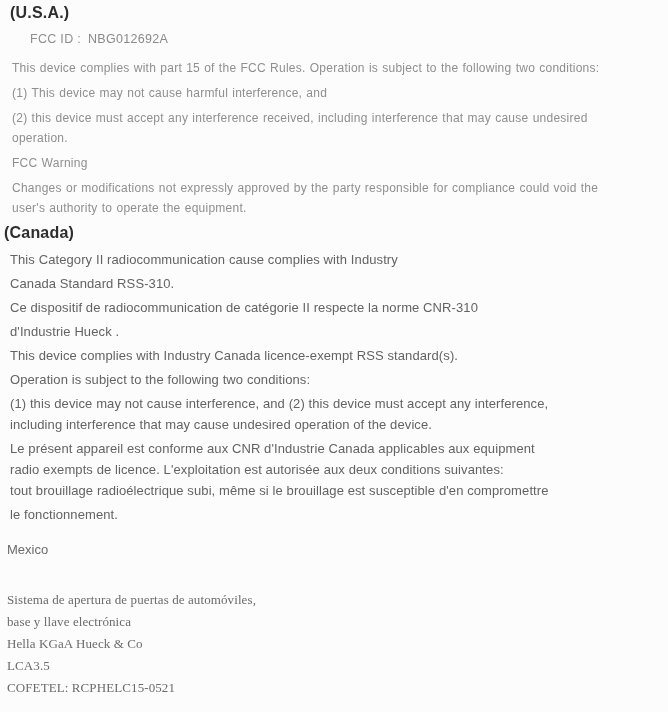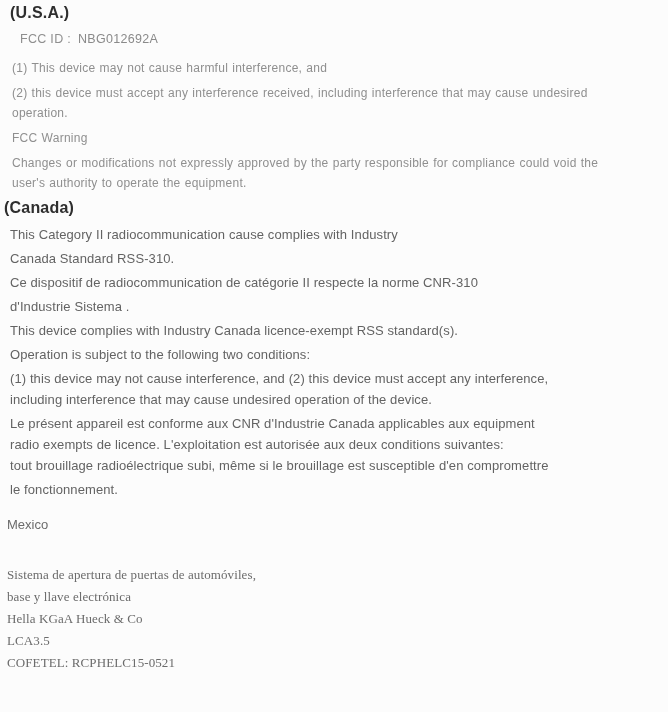--- a/index.html
+++ b/index.html
@@ -28,21 +28,21 @@
     white-space: nowrap;
   }
   .h-usa    { margin: 0 0 8px 0; }
   .h-canada { margin: 4px 0 6px -6px; }
 
   
   .fcc-id {
     font-size: 12.5px;
     color: #8f8f8f;
     line-height: 17px;
-    margin: 0 0 10px 10px;
+    margin: 0 0 10px 20px;
     letter-spacing: 0.3px;
     white-space: nowrap;
   }
   .fcc-id .val { margin-left: 7px; color: #8a8a8a; }
   .fcc-line {
     font-size: 12px;
     color: #8f8f8f;
     line-height: 20px;
     letter-spacing: 0.25px;
     word-spacing: 0.6px;
@@ -82,34 +82,35 @@
   }
 </style>
 </head>
 <body>
 
 <div id="page">
 
   <div>
     <div class="heading h-usa">(U.S.A.)</div>
     <div class="fcc-id"><span>FCC ID :</span><span class="val">NBG012692A</span></div>
+    <div class="fcc-line">This device complies with part 15 of the FCC Rules. Operation is subject to the following two conditions:</div>
     <div class="fcc-line">(1) This device may not cause harmful interference, and</div>
     <div class="fcc-line">(2) this device must accept any interference received, including interference that may cause undesired</div>
     <div class="fcc-line cont">operation.</div>
     <div class="fcc-line">FCC Warning</div>
     <div class="fcc-line">Changes or modifications not expressly approved by the party responsible for compliance could void the</div>
     <div class="fcc-line cont">user's authority to operate the equipment.</div>
   </div>
 
   <div>
     <div class="heading h-canada">(Canada)</div>
     <div class="ca-line">This Category II radiocommunication cause complies with Industry</div>
     <div class="ca-line">Canada Standard RSS-310.</div>
     <div class="ca-line">Ce dispositif de radiocommunication de catégorie II respecte la norme CNR-310</div>
-    <div class="ca-line">d'Industrie Sistema .</div>
+    <div class="ca-line">d'Industrie Hueck .</div>
     <div class="ca-line">This device complies with Industry Canada licence-exempt RSS standard(s).</div>
     <div class="ca-line">Operation is subject to the following two conditions:</div>
     <div class="ca-line">(1) this device may not cause interference, and (2) this device must accept any interference,</div>
     <div class="ca-line cont">including interference that may cause undesired operation of the device.</div>
     <div class="ca-line">Le présent appareil est conforme aux CNR d'Industrie Canada applicables aux equipment</div>
     <div class="ca-line cont">radio exempts de licence. L'exploitation est autorisée aux deux conditions suivantes:</div>
     <div class="ca-line cont">tout brouillage radioélectrique subi, même si le brouillage est susceptible d'en compromettre</div>
     <div class="ca-line">le fonctionnement.</div>
   </div>
 

